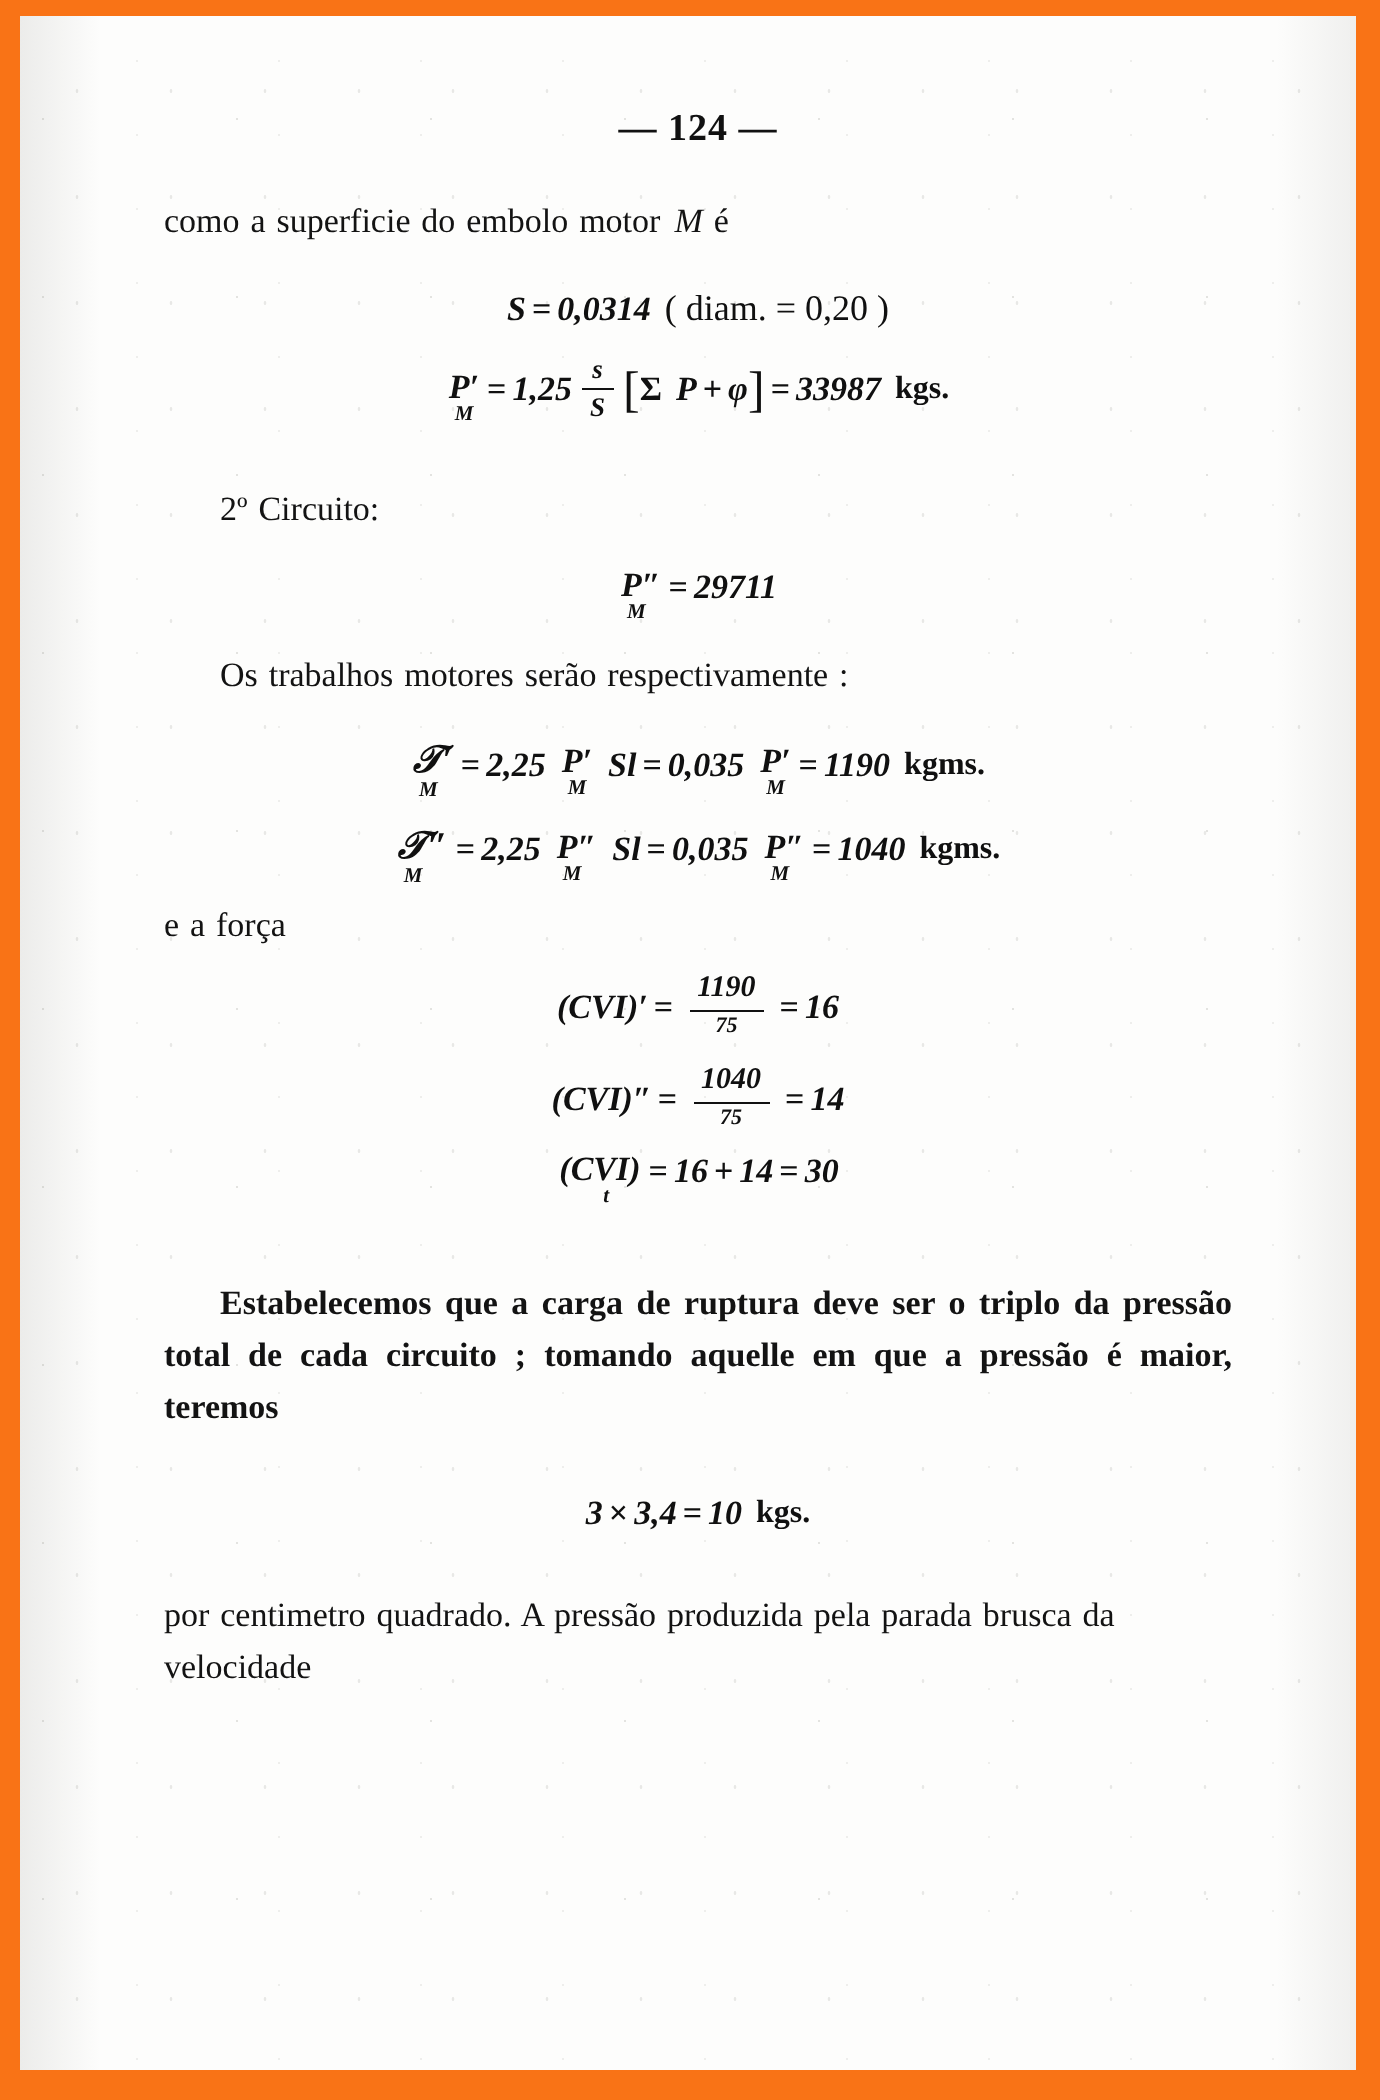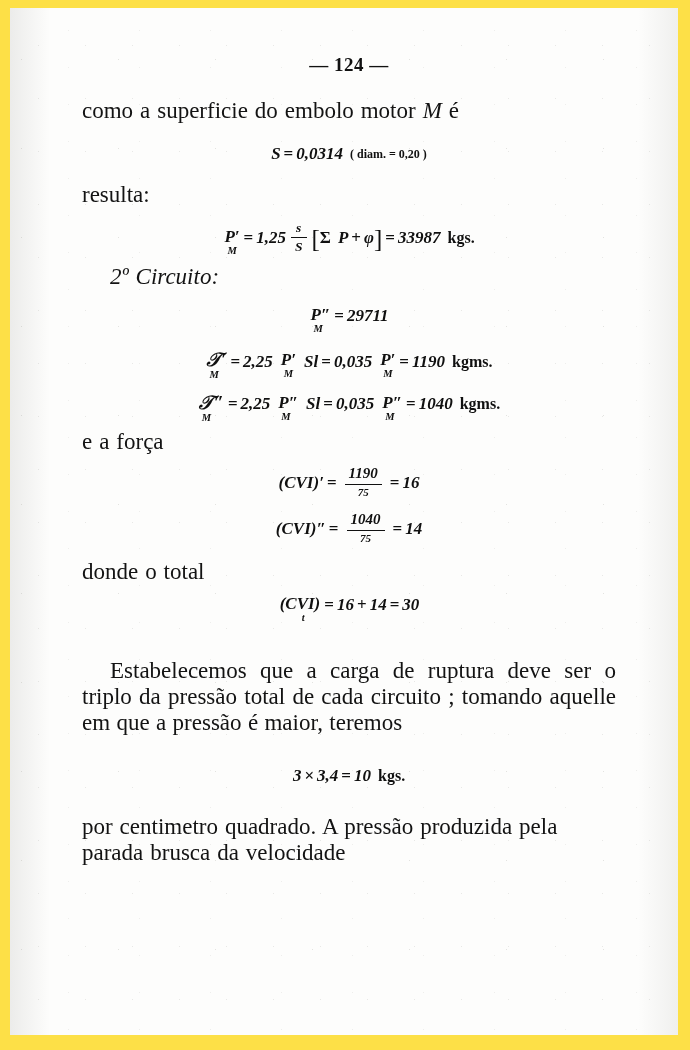--- a/index.html
+++ b/index.html
@@ -13,21 +13,21 @@
     height: 1050px;
     overflow: hidden;
     font-family: "Liberation Serif", serif;
   }
 
   
   #scan {
     position: relative;
     width: 690px;
     height: 1050px;
-    background: #fde047;
+    background: #f97316;
   }
 
   #paper {
     position: absolute;
     left: 10px;
     top: 8px;
     width: 668px;
     height: 1027px;
     background: #fdfdfc;
     overflow: hidden;
@@ -66,30 +66,30 @@
     text-align: center;
     font-size: 19px;
     font-weight: bold;
     letter-spacing: .5px;
     margin-top: 46px;
     color: #111;
   }
 
   
   .para {
-    font-size: 23px;
+    font-size: 17px;
     line-height: 26px;
     text-align: justify;
     margin: 0;
     color: #131313;
     word-spacing: 1.2px;
   }
   .para.indent { text-indent: 28px; }
   .para.nojust { text-align: left; }
-  .tight { word-spacing: .6px; }
+  .tight { word-spacing: .6px; font-weight: bold; }
   .ital { font-style: italic; }
 
   
   .eq {
     font-size: 17px;
     font-style: italic;
     font-weight: bold;
     color: #101010;
     display: flex;
     align-items: center;
@@ -162,24 +162,23 @@
       <p class="para nojust" style="margin-top:22px;">
         <span>como a superficie do embolo motor</span><span class="sp"></span><i class="ital">M</i>
         <span>é</span>
       </p>
 
       <div class="eq" style="margin-top:20px;">
         <span>S</span>
         <span class="op">=</span>
         <span>0,0314</span>
         <span class="sp"></span>
-        <span class="rom" style="font-weight:bold;font-style:normal;font-size:12px;">( diam. = 0,20 )</span>
-      </div>
-
-      <p class="para nojust" style="margin-top:18px;">resulta:</p>
+        <span class="rom" style="font-weight:normal;font-style:normal;font-size:18px;">( diam. = 0,20 )</span>
+      </div>
+
 
 
       <div class="eq" style="margin-top:14px;">
         <span class="vsub">
           <span class="base"><span>P</span><span>′</span></span>
           <span class="sub">M</span>
         </span>
         <span class="op">=</span>
         <span>1,25</span>
         <span class="frac small">
@@ -193,32 +192,33 @@
         <span>P</span>
         <span class="op">+</span>
         <span>φ</span>
         <span class="brk">]</span>
         <span class="op">=</span>
         <span>33987</span>
         <span class="sp"></span>
         <span class="rom" style="font-style:normal;font-size:16px;">kgs.</span>
       </div>
 
-      <p class="para nojust" style="margin-top:9px; padding-left:28px;font-style:italic;">2º Circuito:</p>
+      <p class="para nojust" style="margin-top:30px; padding-left:28px;">2º Circuito:</p>
 
       <div class="eq" style="margin-top:12px;">
         <span class="vsub">
           <span class="base"><span>P</span><span>″</span></span>
           <span class="sub">M</span>
         </span>
         <span class="op">=</span>
         <span>29711</span>
       </div>
 
 
+      <p class="para nojust" style="margin-top:17px; text-indent:28px;">Os trabalhos motores serão respectivamente :</p>
 
       <div class="eq" style="margin-top:16px;">
         <span class="vsub">
           <span class="base" style="font-size:19px;"><span>𝒯</span><span>′</span></span>
           <span class="sub">M</span>
         </span>
         <span class="op">=</span>
         <span>2,25</span>
         <span class="sp"></span>
         <span class="vsub">
@@ -286,21 +286,20 @@
         <span class="op">=</span>
         <span class="frac">
           <span class="num">1040</span>
           <span class="bar"></span>
           <span class="den">75</span>
         </span>
         <span class="op">=</span>
         <span>14</span>
       </div>
 
-      <p class="para nojust" style="margin-top:14px;">donde o total</p>
 
       <div class="eq" style="margin-top:6px;">
         <span class="vsub">
           <span class="base">(CVI)</span>
           <span class="sub" style="margin-left:22px;">t</span>
         </span>
         <span class="op">=</span>
         <span>16</span>
         <span class="op">+</span>
         <span>14</span>

